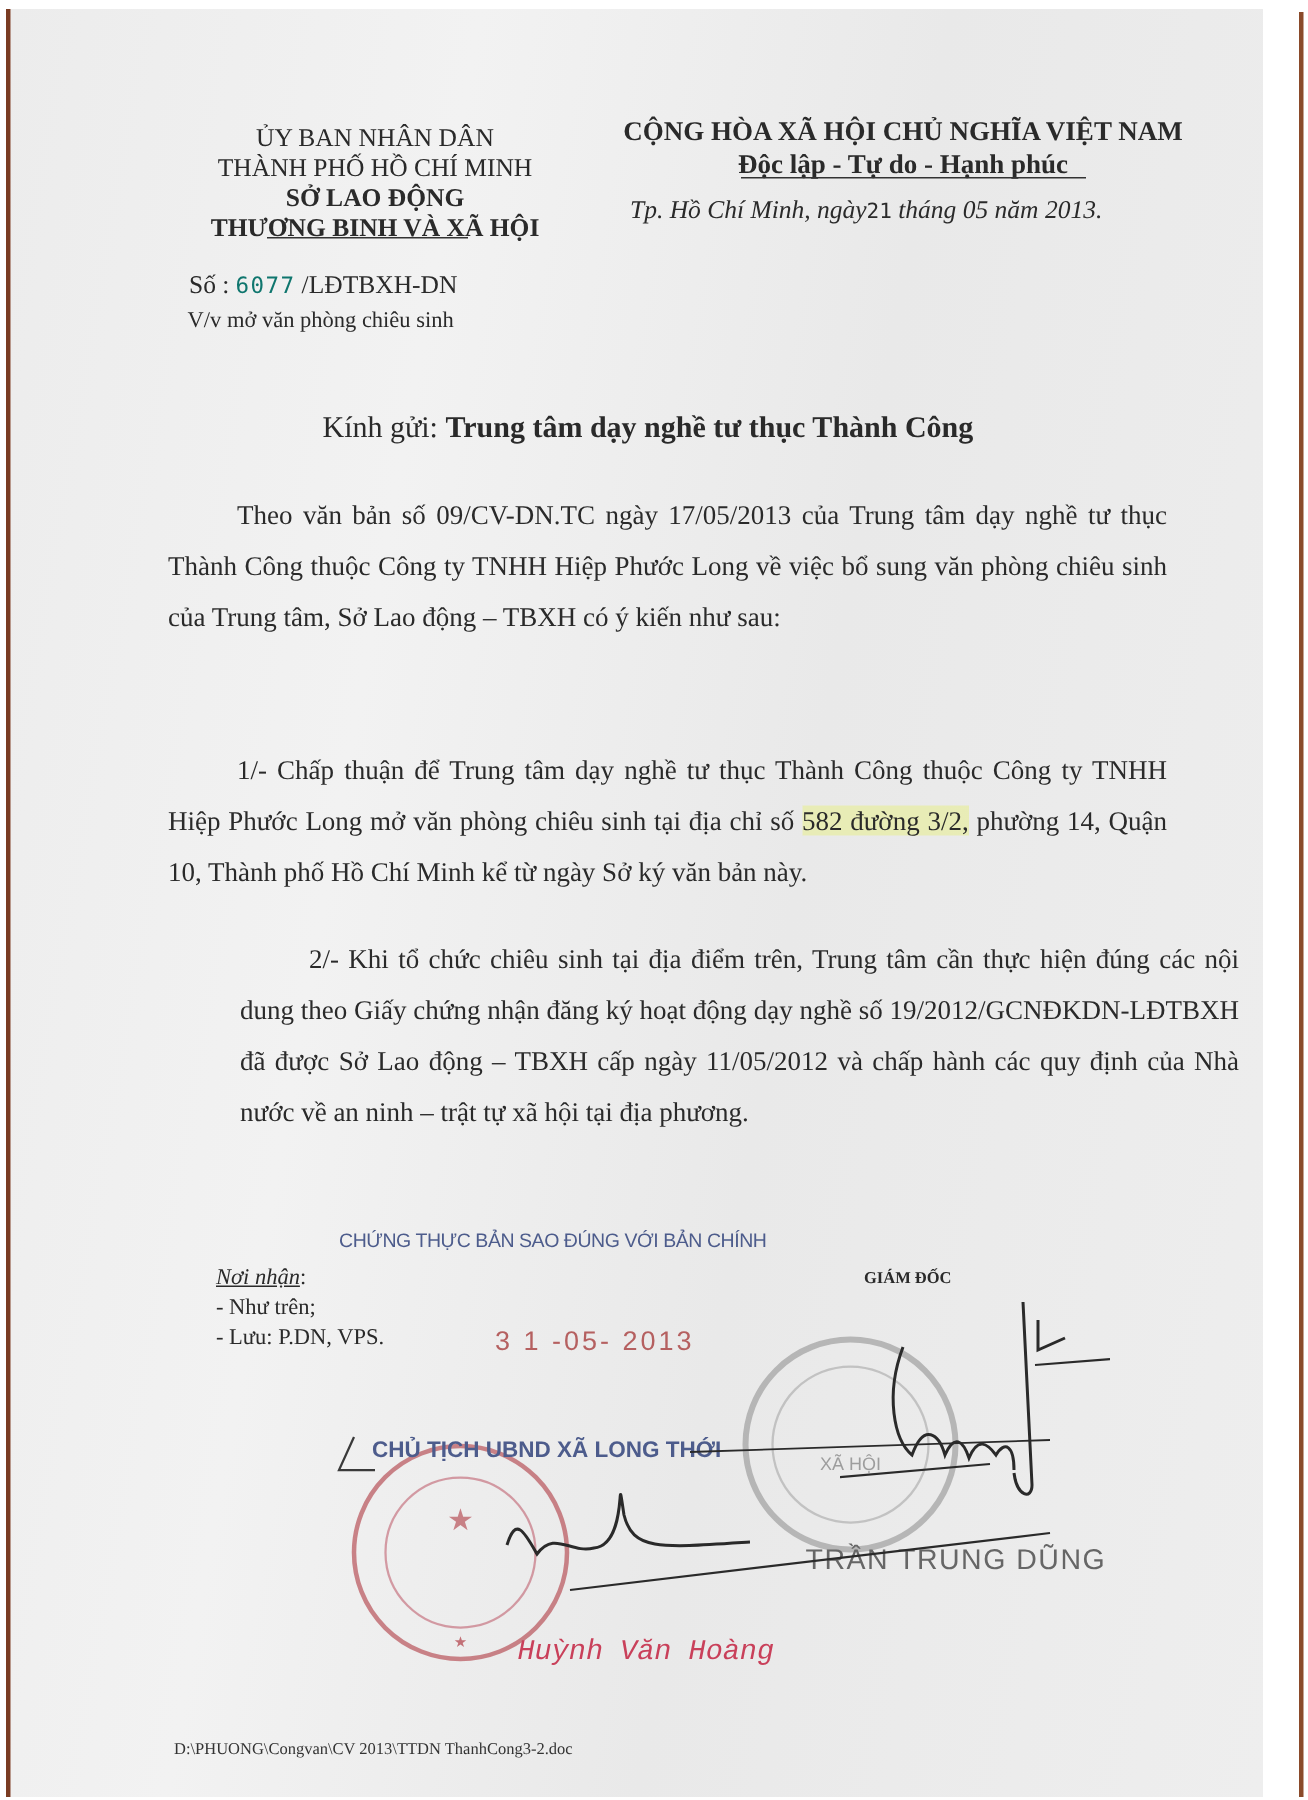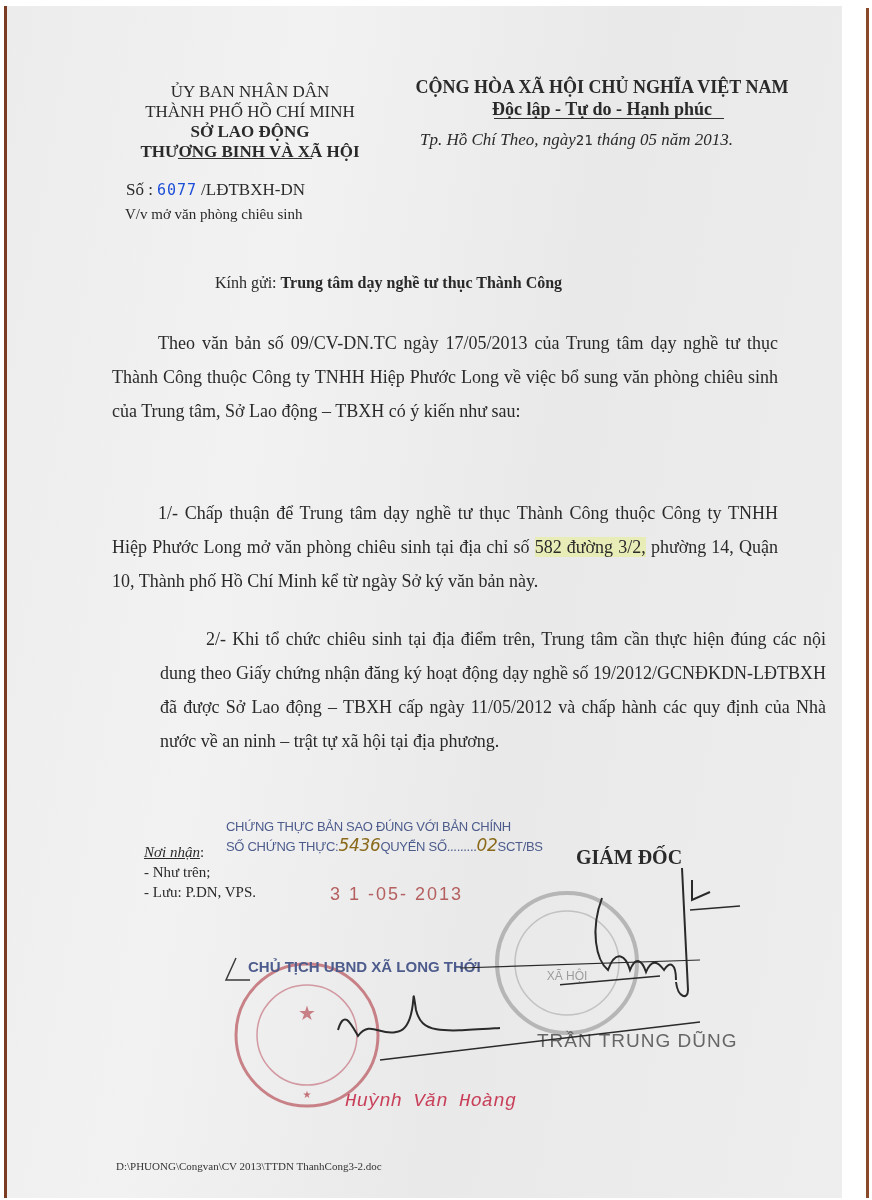--- a/index.html
+++ b/index.html
@@ -5,37 +5,37 @@
   html, body { margin:0; padding:0; }
   body { width:872px; height:1200px; background:#ffffff; position:relative; overflow:hidden; font-family:"Liberation Serif","DejaVu Serif",serif; color:#2a2a2a; }
   .page { position:absolute; left:4px; top:6px; width:838px; height:1192px; background:linear-gradient(100deg,#ececec 0%,#f2f2f2 30%,#e9e9e9 60%,#eeeeee 100%); border-left:3px solid #7a3b22; box-sizing:border-box; }
   .edge-right { position:absolute; left:866px; top:8px; width:3px; height:1190px; background:#8a4a2a; }
   .abs { position:absolute; }
   .center { text-align:center; }
   .hdr-left { left:100px; top:70px; width:300px; line-height:20px; font-size:17px;margin-top:12px; }
   .hdr-left .b { font-weight:bold; }
   .hr-left { left:178px; top:158px; width:134px; border-top:1px solid #333; }
   .docno { left:126px; top:180px; font-size:17px; }
-  .docno .hand { font-family:"DejaVu Sans Mono",monospace; font-size:15px; color:#1d4ed8; letter-spacing:1px; margin:12px 4px; }
+  .docno .hand { font-family:"DejaVu Sans Mono",monospace; font-size:15px; color:#0f766e; letter-spacing:1px; margin:12px 4px; }
   .subject { left:125px; top:206px; font-size:15px; }
   .hdr-right { left:392px; top:76px; width:420px; font-size:18px; font-weight:bold; line-height:22px; }
   .hr-right { left:494px; top:118px; width:230px; border-top:1px solid #333; }
   .date { left:420px; top:130px; font-size:17px; font-style:italic; }
   .date .hand { font-style:normal; font-family:"DejaVu Sans Mono",monospace; font-size:14px; }
-  .kinhgui { left:215px; top:274px; font-size:16px; }
+  .kinhgui { left:215px; top:274px; font-size:20px; }
   .kinhgui b { font-weight:bold; }
   .body { left:112px; width:666px; font-size:18px; line-height:34px; text-align:justify; }
   .para { text-indent:46px; margin:0; }
   .hl { background:rgba(230,240,120,0.45); }
   .recv { left:100px; top:842px; font-size:15px; line-height:20px;margin-left:44px; }
   .recv .lbl { font-style:italic; text-decoration:underline; }
   .cert { left:226px; top:818px; font-size:13px; color:#4d5c8c; font-family:"Liberation Sans Narrow","Liberation Sans",sans-serif; letter-spacing:-0.3px; line-height:18px; }
   .cert .hw { font-family:"DejaVu Sans",sans-serif; color:#8a6a1a; font-size:17px; font-style:italic; }
   .cert-date { left:330px; top:884px; font-size:18px; color:#b56060; font-family:"Liberation Sans",sans-serif; letter-spacing:2px;text-align:right; }
-  .director { left:576px; top:846px; font-size:20px; font-weight:bold; }
+  .director { left:576px; top:846px; font-size:11px; font-weight:bold; }
   .chair { left:248px; top:958px; font-size:15px; color:#4d5c8c; font-weight:bold; font-family:"Liberation Sans",sans-serif; }
   .name-dir { left:537px; top:1030px; font-size:19px; color:#666; font-family:"Liberation Sans",sans-serif; letter-spacing:1px; }
   .name-chair { left:345px; top:1090px; font-size:19px; color:#c9405a; font-style:italic; font-family:Liberation Mono, monospace; }
   .footer { left:116px; top:1160px; font-size:11px; color:#333; }
 </style>
 </head>
 <body>
 
 <div class="page"></div>
 <div class="edge-right"></div>
@@ -51,21 +51,21 @@
   <span>Số :</span><span class="hand">6077</span><span>/LĐTBXH-DN</span>
 </div>
 <div class="abs subject">V/v mở văn phòng chiêu sinh</div>
 
 <div class="abs hdr-right center">
   <div>CỘNG HÒA XÃ HỘI CHỦ NGHĨA VIỆT NAM</div>
   <div>Độc lập - Tự do - Hạnh phúc</div>
 </div>
 <div class="abs hr-right"></div>
 <div class="abs date">
-  <span>Tp. Hồ Chí Theo, ngày</span><span class="hand">21</span><span> tháng 05  năm 2013.</span>
+  <span>Tp. Hồ Chí Minh, ngày</span><span class="hand">21</span><span> tháng 05  năm 2013.</span>
 </div>
 
 <div class="abs kinhgui">
   <span>Kính gửi:</span>
   <b>Trung tâm dạy nghề tư thục Thành Công</b>
 </div>
 
 <div class="abs body" style="top:326px;">
   <p class="para">Theo văn bản số 09/CV-DN.TC ngày 17/05/2013 của Trung tâm dạy nghề tư thục Thành Công thuộc Công ty TNHH Hiệp Phước Long về việc bổ sung văn phòng chiêu sinh của Trung tâm, Sở Lao động – TBXH có ý kiến như sau:</p>
 </div>
@@ -77,23 +77,20 @@
 </div>
 
 <div class="abs recv">
   <div><span class="lbl">Nơi nhận</span><span>:</span></div>
   <div>- Như trên;</div>
   <div>- Lưu: P.DN, VPS.</div>
 </div>
 
 <div class="abs cert">
   <div>CHỨNG THỰC BẢN SAO ĐÚNG VỚI BẢN CHÍNH</div>
-  <div>
-    <span>SỐ CHỨNG THỰC:</span><span class="hw">5436</span><span>QUYỂN SỐ.........</span><span class="hw">02</span><span>SCT/BS</span>
-  </div>
 </div>
 <div class="abs cert-date">3 1 -05-  2013</div>
 
 <div class="abs director">GIÁM ĐỐC</div>
 
 <svg class="abs" style="left:492px;top:888px;" width="150" height="150">
   <circle cx="75" cy="75" r="70" fill="none" stroke="#8a8a8a" stroke-width="4" opacity="0.55"></circle>
   <circle cx="75" cy="75" r="52" fill="none" stroke="#9a9a9a" stroke-width="1.5" opacity="0.5"></circle>
   <text x="75" y="92" font-size="12" text-anchor="middle" fill="#8a8a8a" font-family="Liberation Sans, sans-serif" opacity="0.8">XÃ HỘI</text>
 </svg>

